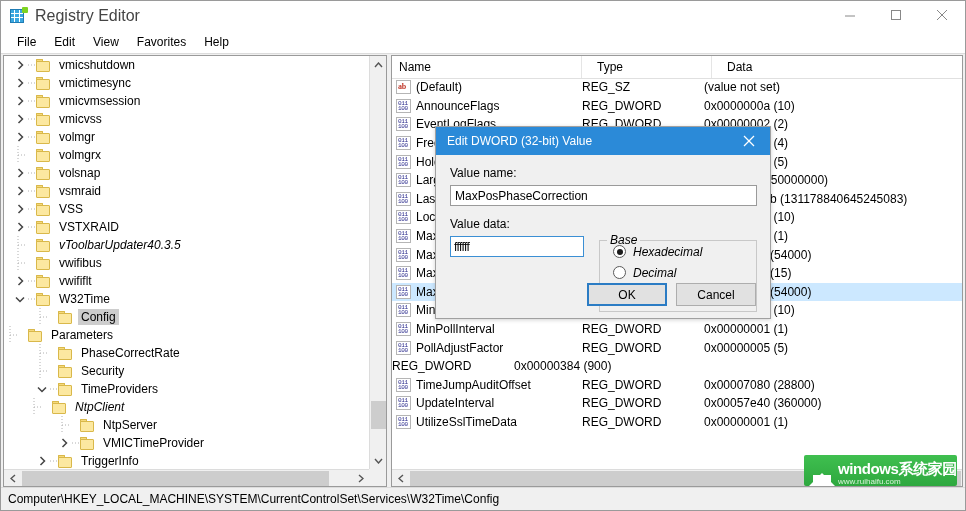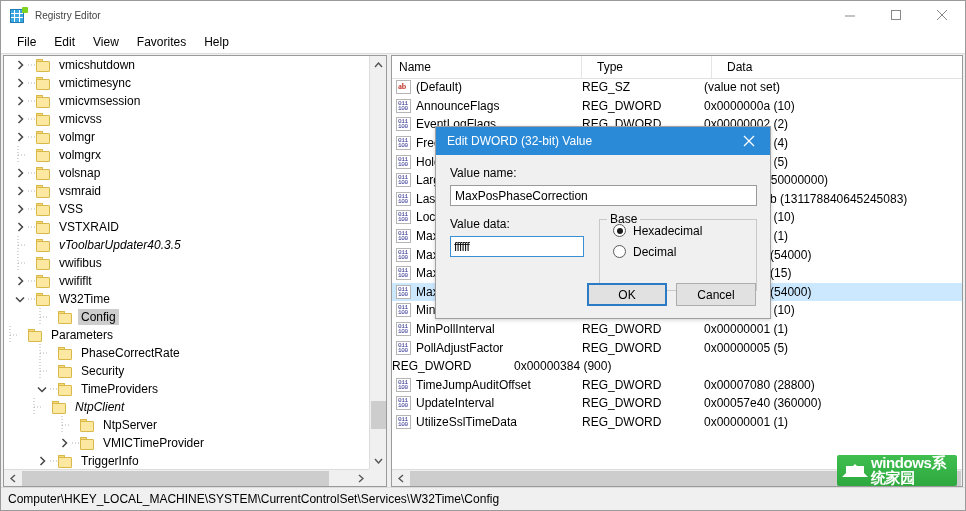--- a/index.html
+++ b/index.html
@@ -75,21 +75,21 @@
     background: #ffffff;
   }
   #app-icon .spark {
     position: absolute; right: -2px; top: -1px;
     width: 6px; height: 6px;
     background: #7ed321;
     border-radius: 1px;
   }
   #title-text {
     margin-left: 9px;
-    font-size: 10px;
+    font-size: 16px;
     color: #444444;
     flex: 1 1 auto;
   }
   .wbtn {
     width: 46px; height: 29px;
     display: flex;
     align-items: center;
     justify-content: center;
     flex: 0 0 auto;
   }
@@ -328,25 +328,25 @@
     flex: 0 0 auto;
     font-size: 12px;
     color: #000000;
     position: relative;
   }
 
   
   #watermark {
     position: absolute;
     right: 8px; bottom: 24px;
-    width: 120px; height: 31px;
+    width: 153px; height: 31px;
     background: linear-gradient(180deg,#3fbf4f 0%, #2ea83f 100%);
     border-radius: 2px;
     display: flex;
-    align-items: flex-start;
+    align-items: flex-end;
     overflow: hidden;
     z-index: 30;
   }
   #wm-house {
     width: 26px; height: 22px;
     margin-left: 5px;
     position: relative;
     flex: 0 0 auto;
   }
   #wm-house .roof {
@@ -453,22 +453,23 @@
     outline: none;
     letter-spacing: -0.6px;
   }
   #base-group {
     position: relative;
     width: 158px;
     height: 72px;
     border: 1px solid #c8c8c8;
     box-sizing: border-box;
     margin-left: 9px;
-    margin-top: 2px;
-    flex: 0 0 auto;
+    margin-top: 23px;
+    flex: 0 0 auto;
+    font-style: italic;
   }
   #base-legend {
     position: absolute;
     left: 7px; top: -8px;
     background: #f0f0f0;
     padding: 0 3px;
     font-size: 12px;
     color: #000000;
   }
   .radio-row {

